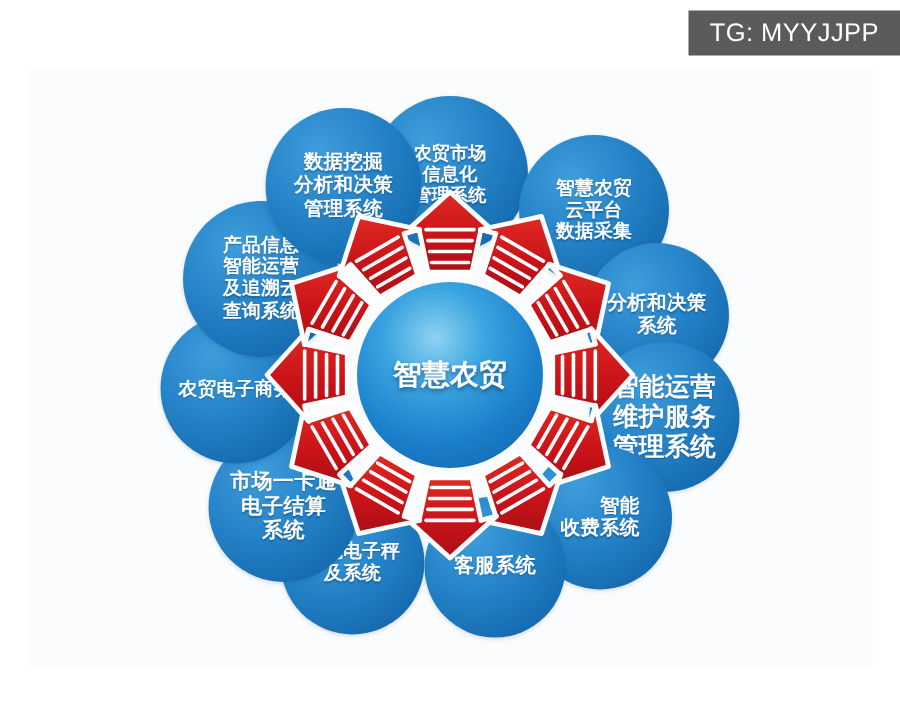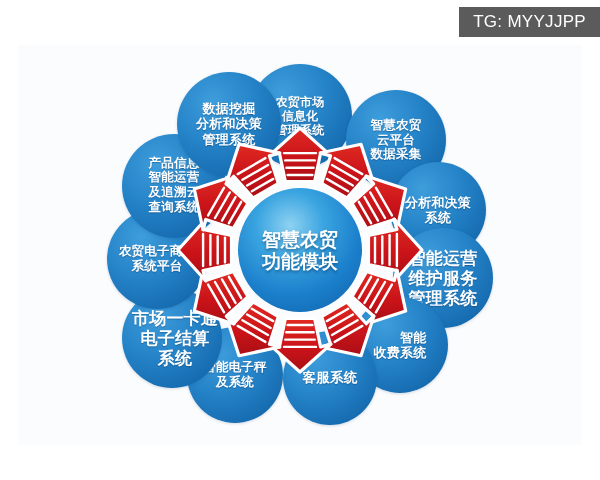--- a/index.html
+++ b/index.html
@@ -142,21 +142,20 @@
           <line x1="251.8" y1="191.2" x2="273.2" y2="178.9" stroke="#ffffff" stroke-width="2.4" stroke-linecap="round"></line>
           <line x1="247.1" y1="185.5" x2="270.6" y2="172.0" stroke="#ffffff" stroke-width="2.4" stroke-linecap="round"></line>
           <line x1="242.4" y1="179.8" x2="268.0" y2="165.0" stroke="#ffffff" stroke-width="2.4" stroke-linecap="round"></line>
           <line x1="237.7" y1="174.1" x2="265.4" y2="158.1" stroke="#ffffff" stroke-width="2.4" stroke-linecap="round"></line>
         </g>
     </svg>
 
     <div class="center-bubble" style="left:238px;top:188px;width:124px;height:124px;font-size:19px;">
       <div>
         <span>智慧农贸</span>
-        <span>功能模块</span>
       </div>
     </div>
 
     <div id="nodes">
         <div class="node" style="left: 248px; top: 64px; width: 104px; height: 104px; font-size: 12px;">
           <div>
             <span>农贸市场</span>
             <span>信息化</span>
             <span>管理系统</span>
           </div>
@@ -191,31 +190,30 @@
           <div>
             <span>客服系统</span>
           </div>
         </div>
         <div class="node" style="left: 187px; top: 327px; width: 96px; height: 96px; font-size: 12.5px;">
           <div>
             <span>智能电子秤</span>
             <span>及系统</span>
           </div>
         </div>
-        <div class="node" style="left: 122px; top: 288px; width: 100px; height: 100px; font-size: 17px; justify-content: flex-end;">
+        <div class="node" style="left: 139px; top: 288px; width: 100px; height: 100px; font-size: 14px;">
           <div>
             <span>市场一卡通</span>
             <span>电子结算</span>
             <span>系统</span>
           </div>
         </div>
         <div class="node" style="left: 107px; top: 209px; width: 100px; height: 100px; font-size: 12.5px;">
           <div>
             <span>农贸电子商务</span>
-            <span>系统平台</span>
           </div>
         </div>
         <div class="node" style="left: 122px; top: 134px; width: 104px; height: 104px; font-size: 12.5px; font-family: Liberation Mono, monospace;">
           <div>
             <span>产品信息</span>
             <span>智能运营</span>
             <span>及追溯云</span>
             <span>查询系统</span>
           </div>
         </div>

